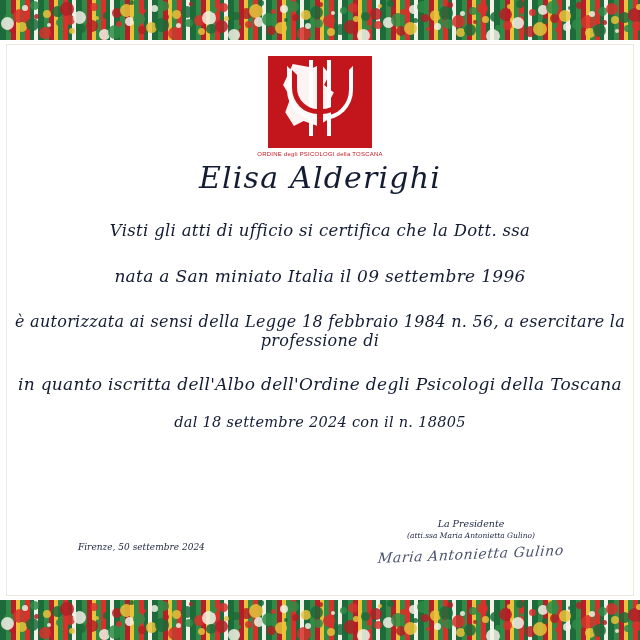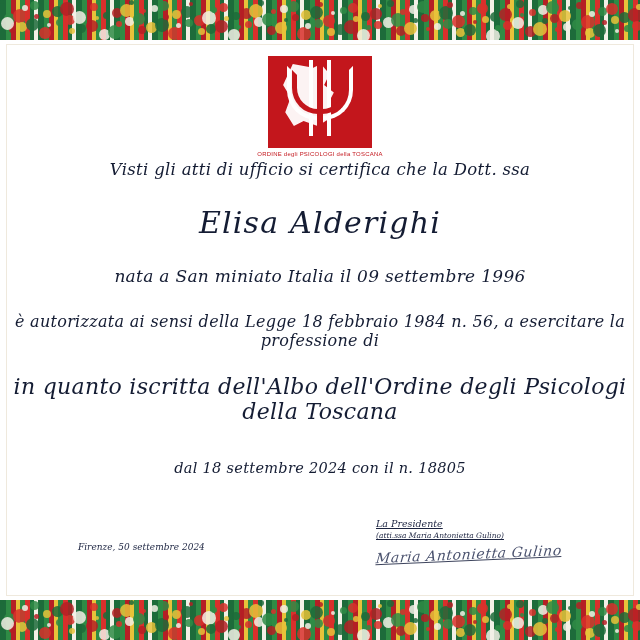--- a/index.html
+++ b/index.html
@@ -175,41 +175,40 @@
     letter-spacing: 0.3px;
     margin: 0 auto;
   }
   .l-intro   { font-size: 16.5px; margin-bottom: 26px; }
   .l-name    { font-size: 30px; margin-bottom: 26px; letter-spacing: 1.2px; }
   .l-born    { font-size: 17px; margin-bottom: 26px; }
   .l-law     { font-size: 16px; margin-bottom: 24px; padding: 0 10px; }
   .l-prof    { font-size: 19px; margin-bottom: 26px; font-style: normal;
                font-family: "Liberation Serif", serif; font-weight: bold;
                letter-spacing: 0.5px; }
-  .l-order   { font-size: 22px; margin-bottom: 36px; }
+  .l-order   { font-size: 17px; margin-bottom: 20px; }
   .l-from    { font-size: 14.5px; }
 
   
   .place-date {
     position: absolute;
     left: 78px;
     bottom: 88px;
     font-family: "DejaVu Serif", serif;
     font-style: italic;
     font-size: 9px;
     color: #1b2340;
   }
   .signature-block {
     position: absolute;
     right: 74px;
     bottom: 78px;
-    text-align: left;
+    text-align: center;
     color: #1b2340;
     width: 190px;
-    text-decoration: underline;
   }
   .sig-title {
     font-family: "DejaVu Serif", serif;
     font-style: italic;
     font-size: 9.5px;
     margin-bottom: 2px;
   }
   .sig-sub {
     font-family: "DejaVu Serif", serif;
     font-style: italic;
@@ -396,22 +395,22 @@
         <div class="psi-stem-out"></div>
         <div class="psi-outline"></div>
         <div class="psi-stem"></div>
         <div class="psi-bowl"></div>
       </div>
     </div>
     <div class="logo-caption">ORDINE degli PSICOLOGI della TOSCANA</div>
   </div>
 
   <div class="body-text">
+    <div class="line l-name">Elisa Alderighi</div>
     <div class="line l-intro">Visti gli atti di ufficio si certifica che la Dott. ssa</div>
-    <div class="line l-name">Elisa Alderighi</div>
     <div class="line l-born">nata a San miniato Italia il 09 settembre 1996</div>
     <div class="line l-law">è autorizzata ai sensi della Legge 18 febbraio 1984 n. 56, a esercitare la professione di</div>
     <div class="line l-order">in quanto iscritta dell'Albo dell'Ordine degli Psicologi della Toscana</div>
     <div class="line l-from">dal 18 settembre 2024 con il n. 18805</div>
   </div>
 
   <div class="place-date">Firenze, 50 settembre 2024</div>
 
   <div class="signature-block">
     <div class="sig-title">La Presidente</div>

